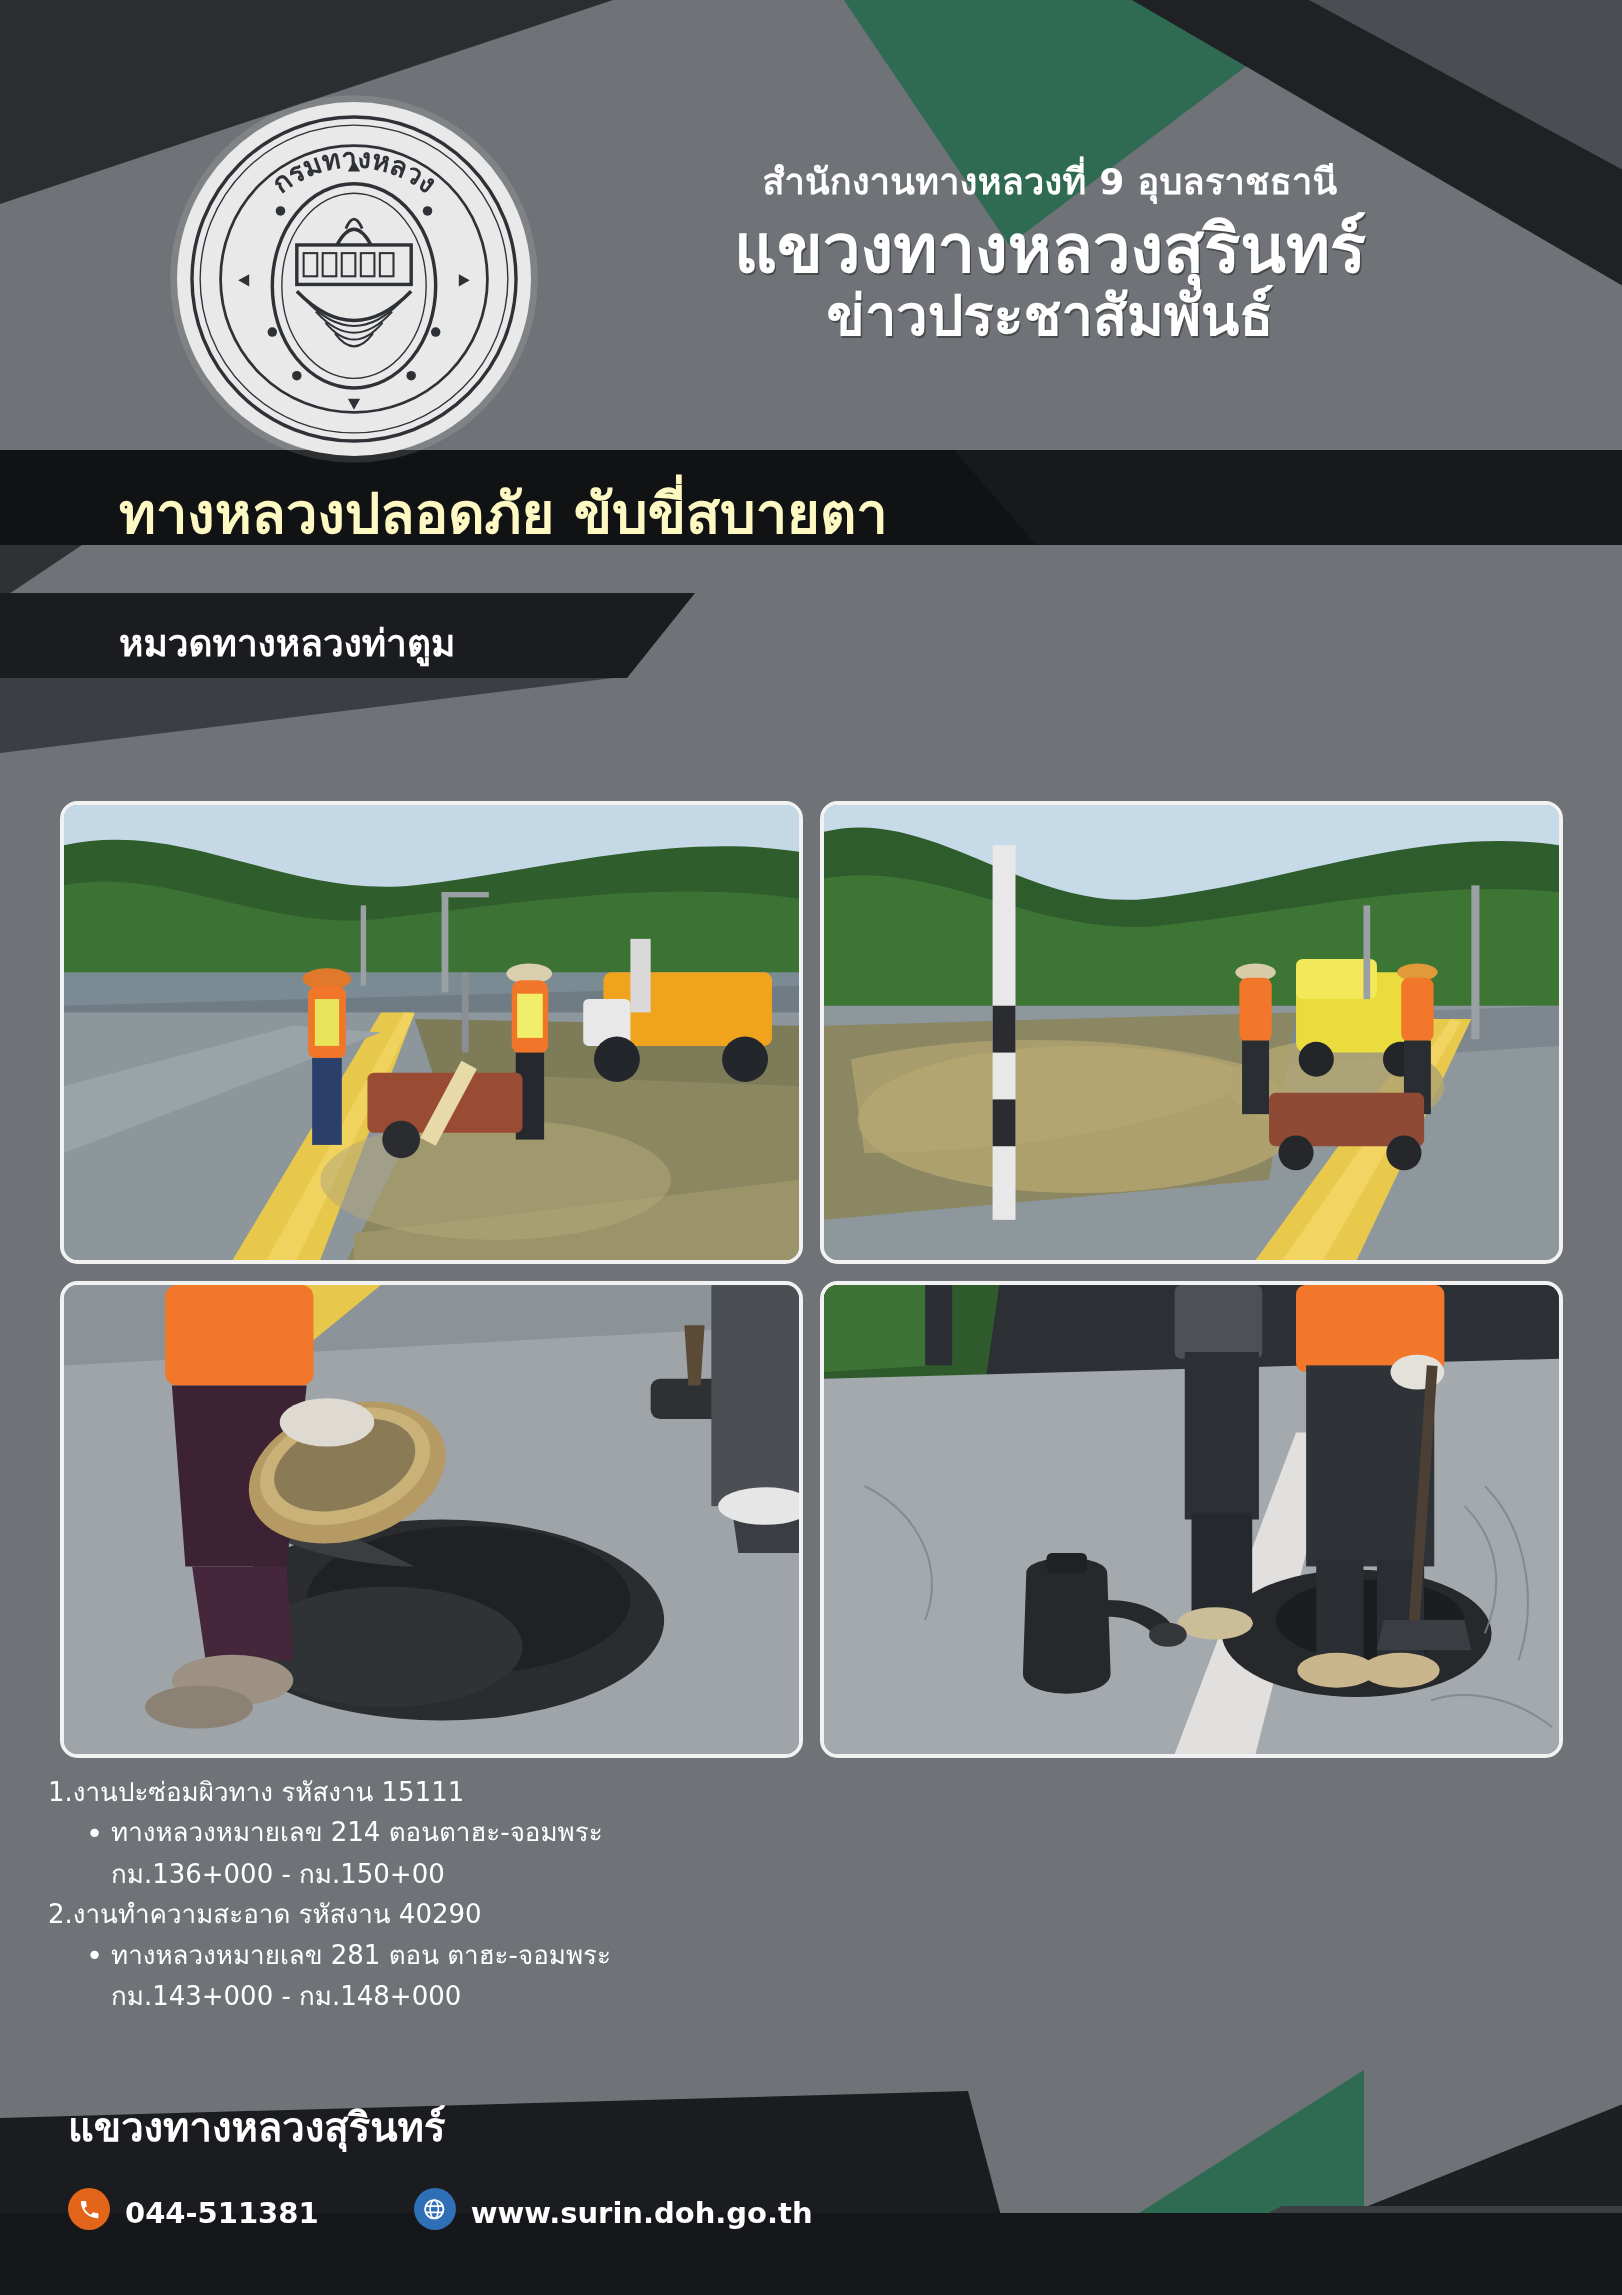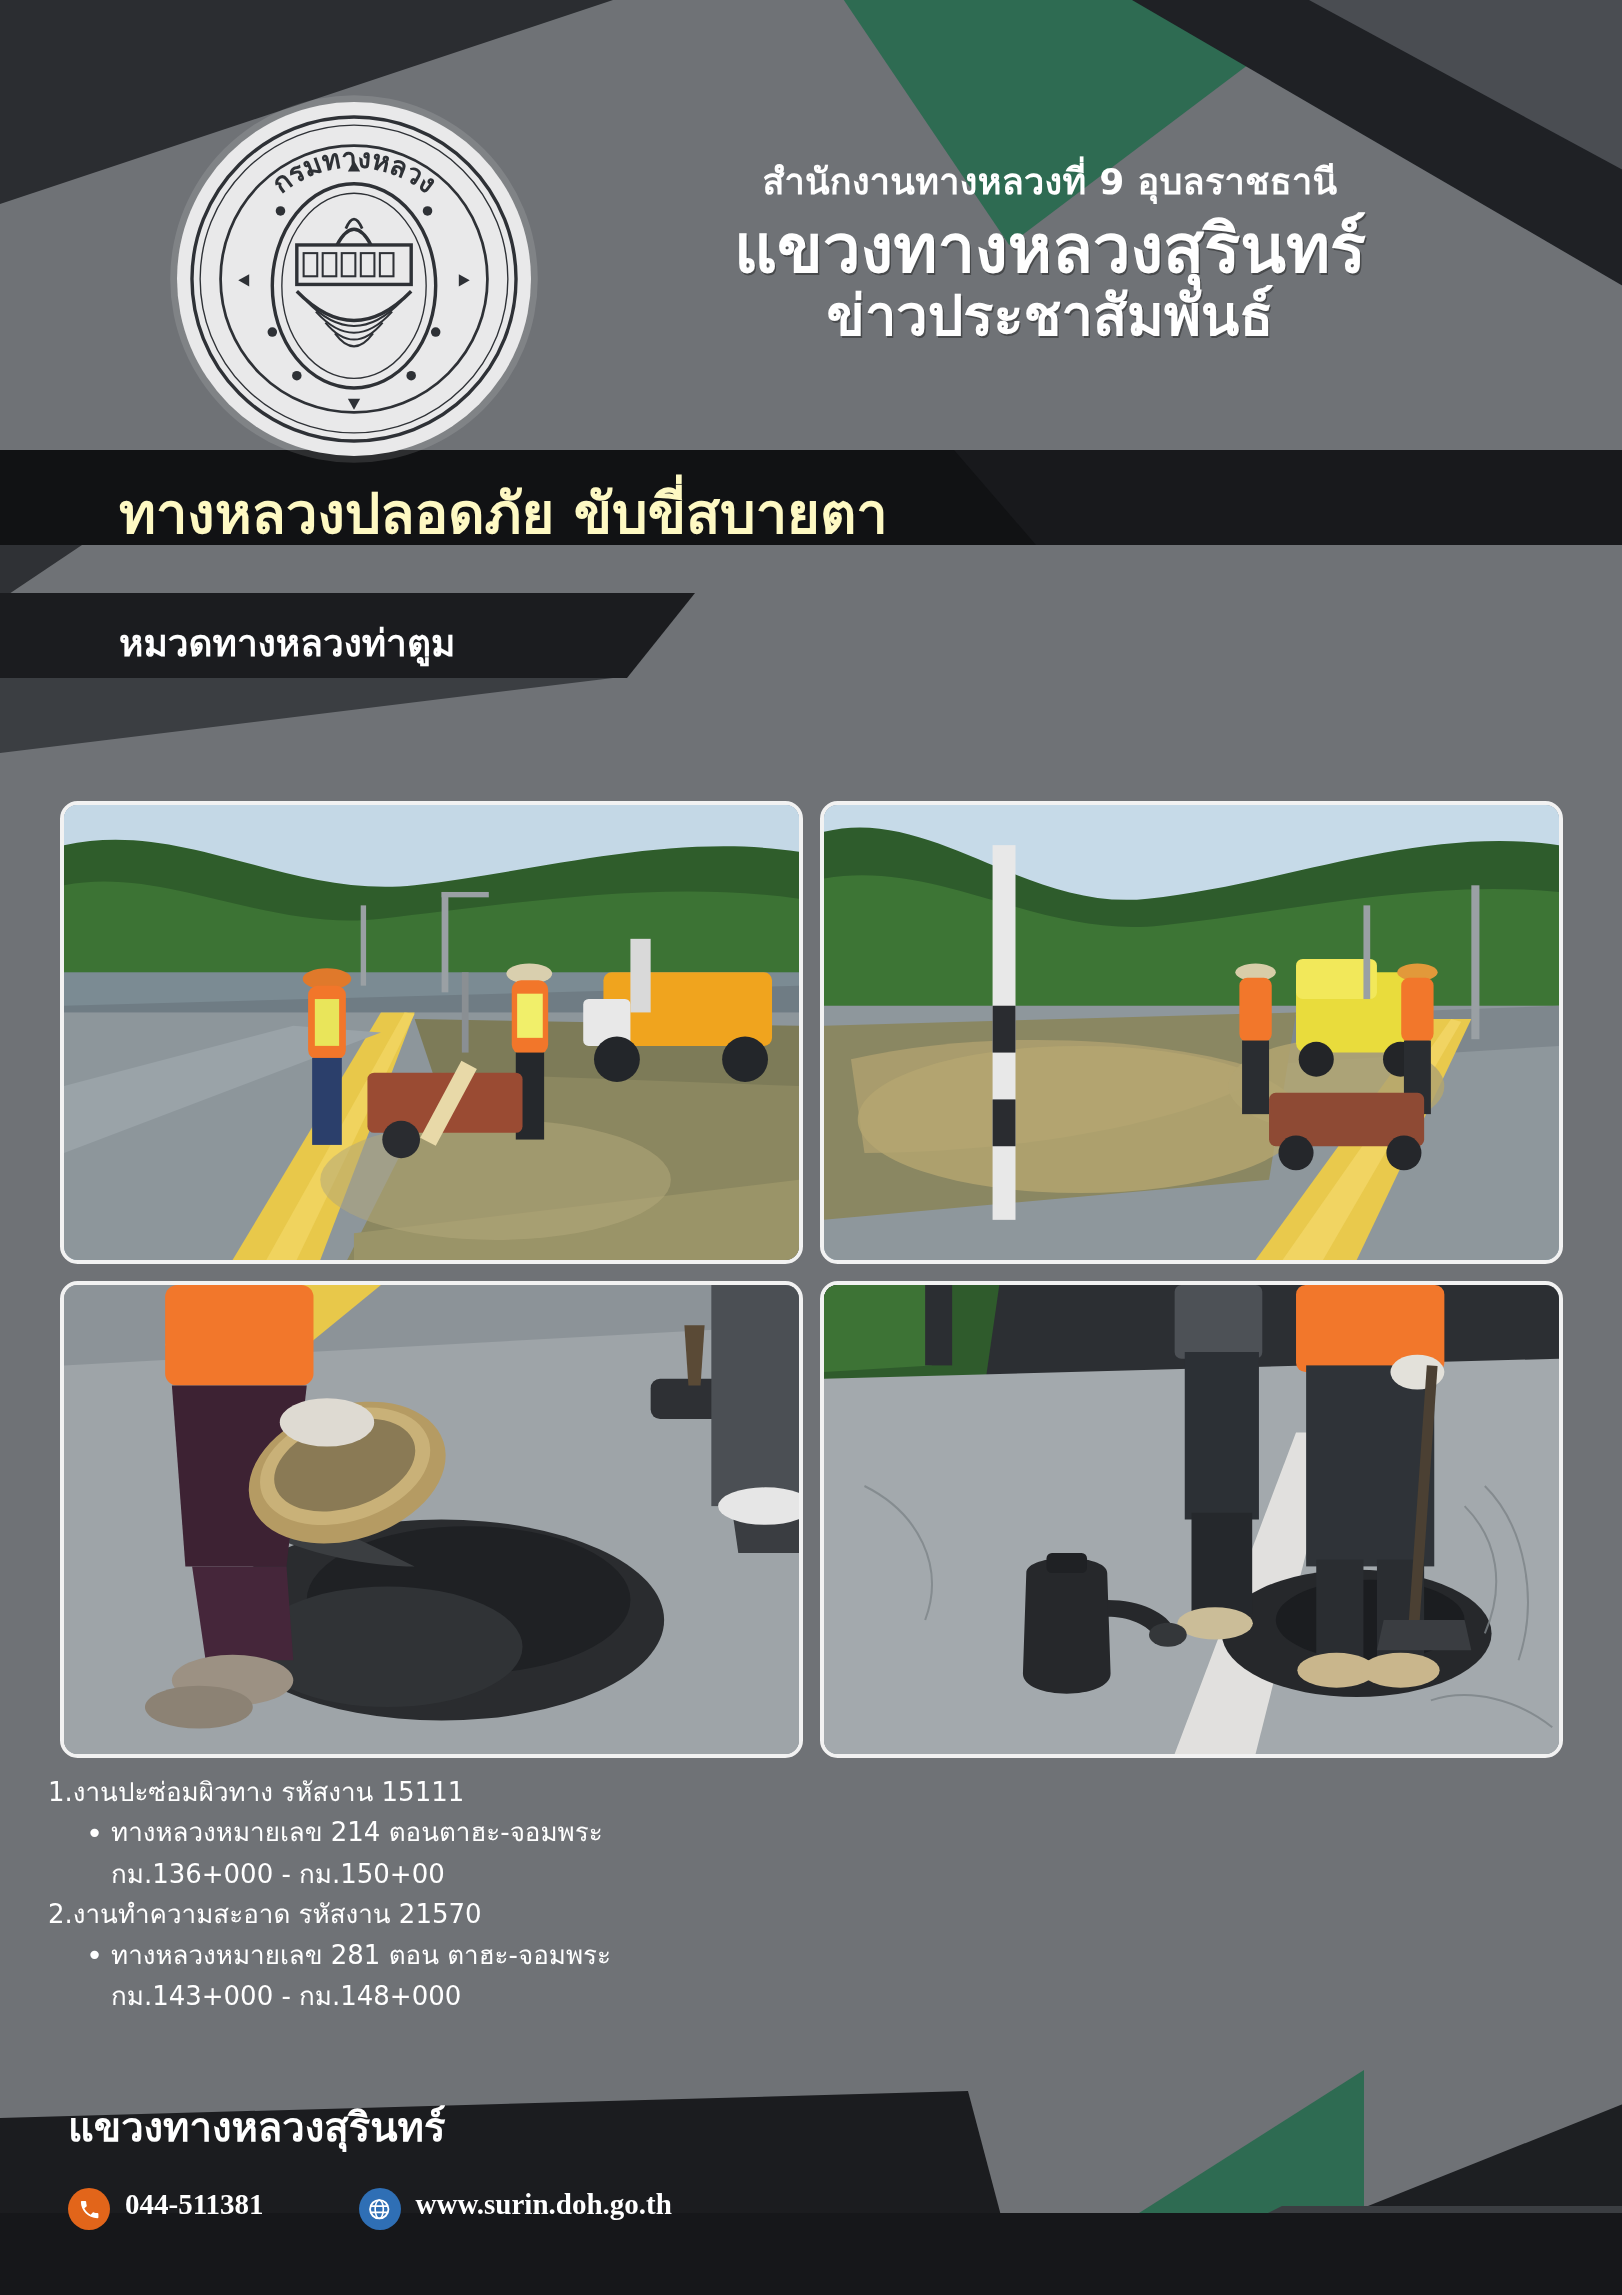--- a/index.html
+++ b/index.html
@@ -249,21 +249,21 @@
   .footer-row {
     position: absolute;
     bottom: 65px; left: 68px;
     display: flex;
     align-items: center;
     gap: 27px;
     color: #ffffff;
     font-size: 29px;
     font-weight: bold;
   }
-  .f-item { display: flex; align-items: flex-start; gap: 15px; font-family: Liberation Serif, serif; }
+  .f-item { display: flex; align-items: flex-end; gap: 15px; }
   .circ {
     width: 42px; height: 42px;
     border-radius: 50%;
     background: #e2651a;
     display: flex; align-items: center; justify-content: center;
   }
   .circ.blue { background: #2f6fb5; }
   .circ svg { display: block; }
   .f-gap { width: 41px; }
 </style>
@@ -504,21 +504,21 @@
     </div>
 
   </div>
 
   <div class="body-text">
     <div class="item-head">1.งานปะซ่อมผิวทาง รหัสงาน 15111</div>
     <ul>
       <li>ทางหลวงหมายเลข 214 ตอนตาฮะ-จอมพระ</li>
     </ul>
     <div class="sub-line">กม.136+000 - กม.150+00</div>
-    <div class="item-head">2.งานทำความสะอาด รหัสงาน 21570</div>
+    <div class="item-head">2.งานทำความสะอาด รหัสงาน 40290</div>
     <ul>
       <li>ทางหลวงหมายเลข 281 ตอน ตาฮะ-จอมพระ</li>
     </ul>
     <div class="sub-line">กม.143+000 - กม.148+000</div>
   </div>
 
   <div class="footer-org">แขวงทางหลวงสุรินทร์</div>
   <div class="footer-row">
     <div class="f-item">
       <span class="circ">

